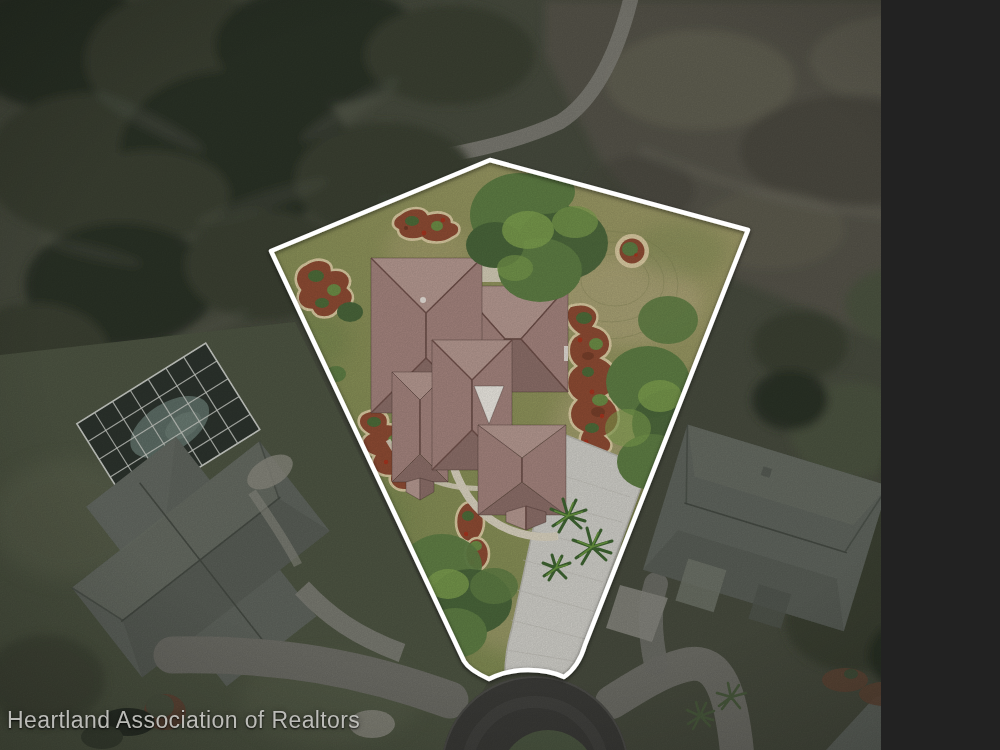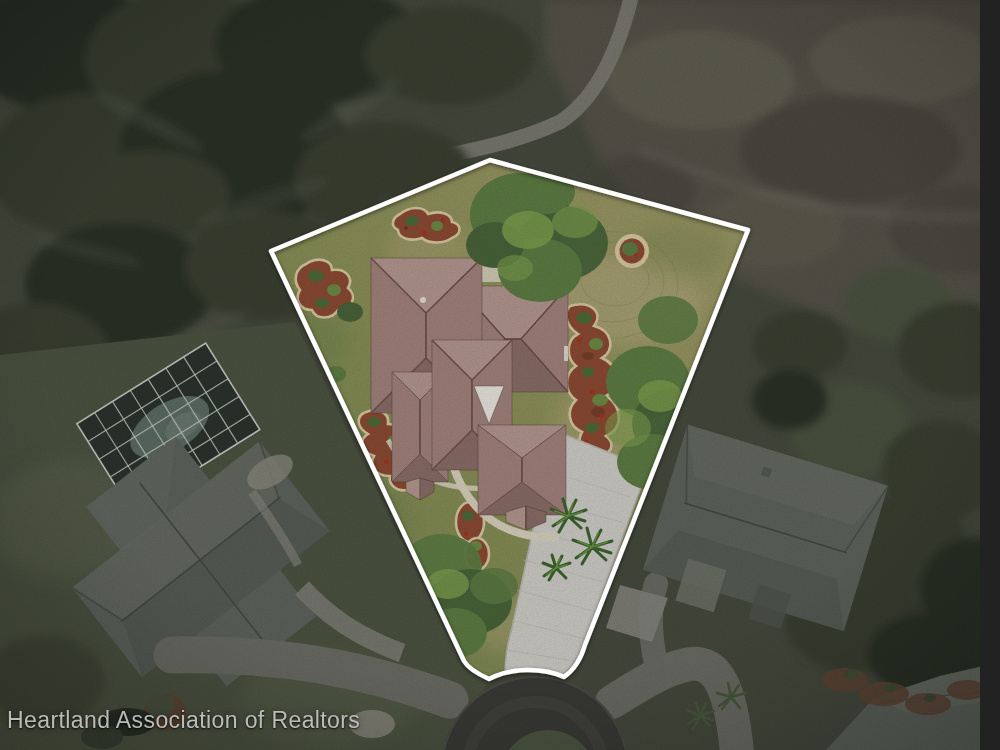--- a/index.html
+++ b/index.html
@@ -1,17 +1,17 @@
 <!DOCTYPE html>
 <html style="--c-bg: #474b3e; --c-forest_dark: #2b3128; --c-forest_mid: #3a4133; --c-forest_light: #4b5241; --c-branch_gray: #696d5d; --c-field_base: #555348; --c-field_light: #6a675a; --c-field_dark: #45443c; --c-road_muted: #7e7d75; --c-road_dark: #6d6d66; --c-asphalt: #3b3b38; --c-asphalt_ring: #464643; --c-island_green: #4d5843; --c-lawn_muted: #4d5442; --c-lawn_muted_light: #5d6450; --c-roof_gray: #5f645d; --c-roof_gray_light: #6e7369; --c-roof_gray_dark: #50554e; --c-ridge_gray: #454a43; --c-enclosure: #2c332d; --c-grid_white: #c7cac4; --c-pool: #5f7068; --c-deck: #8b8a80; --c-mulch_muted: #5f4737; --c-grass: #8c9159; --c-grass_light: #a39c6c; --c-grass_dry: #b0a67c; --c-grass_lush: #74854d; --c-tree: #5e7d44; --c-tree_dark: #49653a; --c-tree_light: #7ea04f; --c-tree_yellow: #9aa75e; --c-mulch: #8d4b33; --c-mulch_dark: #6e3a27; --c-bed_edge: #d9caa1; --c-shrub: #4d6b39; --c-shrub_light: #6c8c46; --c-flower_red: #a6341f; --c-roof_mauve: #a3837d; --c-roof_mauve_light: #b49890; --c-roof_mauve_dark: #8b6e68; --c-ridge_mauve: #6e4f49; --c-roof_white: #eae7e0; --c-driveway: #cfcec8; --c-driveway_line: #b9b8b1; --c-walk_tan: #d9d2bf; --c-palm_dark: #3e6331; --c-palm_light: #68953f; --c-watermark: #c3c3bf;"><head>
 <meta charset="utf-8">
 <style>
   html,body{margin:0;padding:0;background:#222;}
-  .stage{position:relative;width:980px;height:750px;overflow:hidden;
-         font-family:"Liberation Sans", sans-serif;}
+  .stage{position:relative;width:868px;height:750px;overflow:hidden;
+         font-family:"Liberation Sans", sans-serif;padding-left:13px;}
   .stage svg{position:absolute;left:0;top:0;}
   .watermark{position:absolute;left:7px;top:707px;font-size:23px;letter-spacing:.4px;
              color:var(--c-watermark);opacity:.95;
              text-shadow:0 1px 2px rgba(0,0,0,.85),0 0 7px rgba(0,0,0,.45);}
   
   .f-bg{fill:var(--c-bg)} .f-forestd{fill:var(--c-forest_dark)} .f-forestm{fill:var(--c-forest_mid)}
   .f-forestl{fill:var(--c-forest_light)} .f-branch{fill:var(--c-branch_gray)}
   .f-field{fill:var(--c-field_base)} .f-fieldl{fill:var(--c-field_light)} .f-fieldd{fill:var(--c-field_dark)}
   .f-asphalt{fill:var(--c-asphalt)} .f-island{fill:var(--c-island_green)}
   .f-lawnm{fill:var(--c-lawn_muted)} .f-lawnml{fill:var(--c-lawn_muted_light)}

